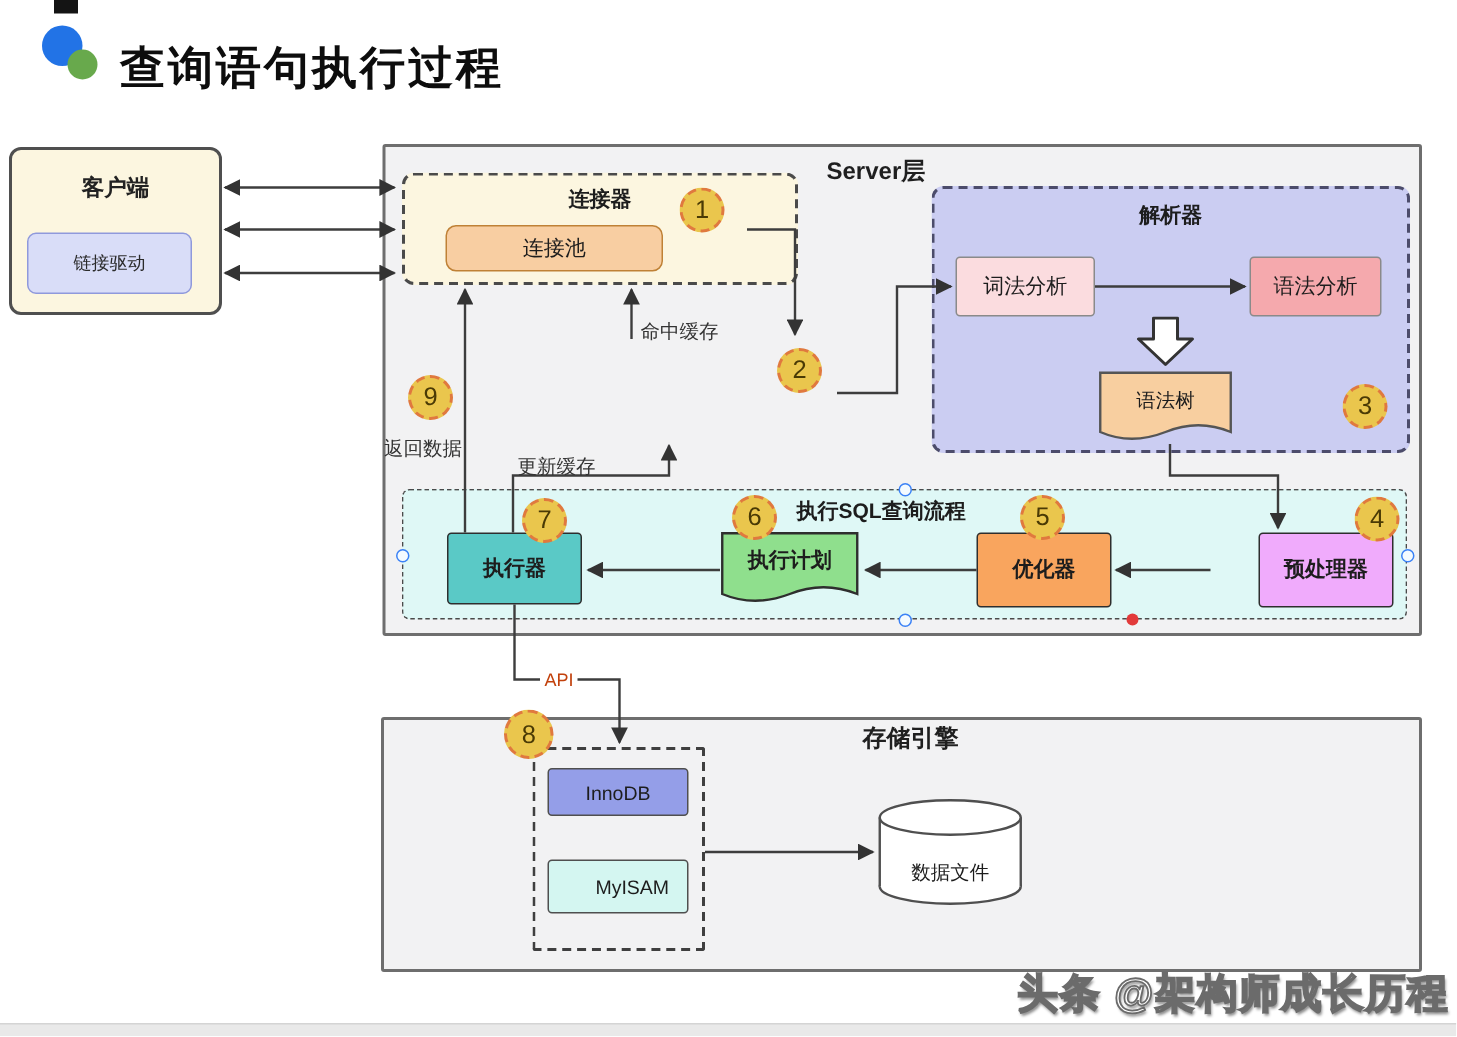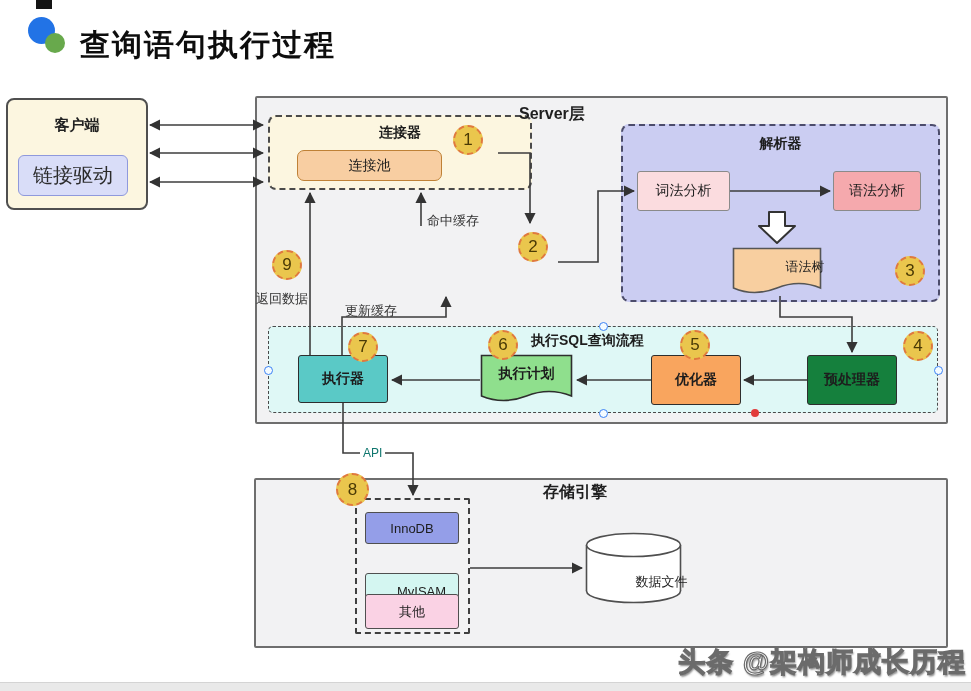--- a/index.html
+++ b/index.html
@@ -6,55 +6,55 @@
   #canvas{position:relative;width:971px;height:691px;background:#ffffff;overflow:hidden;
           font-family:"Liberation Sans","DejaVu Sans",sans-serif;color:#222;}
   .abs{position:absolute;box-sizing:border-box;}
   
   .page-title{font-size:30px;font-weight:900;letter-spacing:2px;color:#0d0d0d;}
   .logo-blue{width:27px;height:27px;border-radius:50%;background:#2273e6;}
   .logo-green{width:20px;height:20px;border-radius:50%;background:#68a94c;}
   .topmark{background:#141414;}
   
   .gray-box{background:#f2f2f3;border:2px solid #6e6e6e;border-radius:2px;z-index:1;}
-  .zone-label{font-size:16px;font-weight:bold;color:#1f1f1f;z-index:6;}
+  .zone-label{font-size:16px;font-weight:bold;color:#1f1f1f;z-index:6;margin-left:32px;}
   
   .client-box{background:#fcf6e0;border:2px solid #4f4f4f;border-radius:8px;z-index:2;}
   .client-title{font-size:15px;font-weight:bold;text-align:center;}
   .driver-box{background:#d9ddf8;border:1.5px solid #8f99dc;border-radius:6px;
-              display:flex;align-items:center;justify-content:center;font-size:20px;color:#2b2b2b;z-index:3;}
+              display:flex;align-items:center;justify-content:center;font-size:12px;color:#2b2b2b;z-index:3;}
   
   .dash-box{border:2px dashed #4a4a4a;border-radius:8px;z-index:2;}
   .connector-box{background:#fcf6e0;}
   .qc-box{background:#fad9eb;border-radius:5px;display:flex;align-items:center;justify-content:center;}
   .parser-box{background:#cbcdf2;border-color:#4c4c6b;}
   .strip-box{background:#dff8f6;border-width:1.5px;border-radius:5px;}
   .inner-dash{border:2px dashed #3f3f3f;border-radius:2px;background:transparent;}
   .box-head{font-size:14px;font-weight:bold;text-align:center;color:#1d1d1d;}
   
   .node{display:flex;align-items:center;justify-content:center;font-size:14px;color:#1d1d1d;z-index:3;border-radius:3px;}
   .pool{background:#f8cea2;border:1.5px solid #bf8136;border-radius:7px;}
   .lex{background:#fbdcdf;border:1.5px solid #8a8a8a;}
   .syn{background:#f5a9ad;border:1.5px solid #8a8a8a;}
   .exec{background:#5ac9c6;border:1.5px solid #2e2e2e;font-weight:bold;}
   .opt{background:#f9a55e;border:1.5px solid #2e2e2e;font-weight:bold;}
-  .pre{background:#15803d;border:1.5px solid #2e2e2e;font-weight:bold;}
+  .pre{background:#f0abfc;border:1.5px solid #2e2e2e;font-weight:bold;margin-left:32px;}
   .eng-innodb{background:#949ee8;border:1.5px solid #4f4f4f;font-size:13px;}
   .eng-myisam{background:#d4f6f1;border:1.5px solid #4f4f4f;font-size:13px;}
   .eng-other{background:#fad2e4;border:1.5px solid #4f4f4f;font-size:13px;}
   .doc-shape{z-index:3;}
   .doc-label{position:absolute;left:0;top:0;width:100%;height:78%;display:flex;align-items:center;justify-content:center;
              font-size:14px;font-weight:bold;color:#1d1d1d;}
-  .doc-label.thin{font-weight:normal;font-size:13px;padding-left:28px;}
+  .doc-label.thin{font-weight:normal;font-size:13px;}
   
   .badge{width:30px;height:30px;border-radius:50%;background:#eac64d;border:2.5px dashed #e0793e;
          display:flex;align-items:center;justify-content:center;font-size:17px;color:#4a3a05;z-index:7;}
   
   .flow-label{font-size:13px;color:#333;z-index:6;text-align:center;}
-  .api-label{font-size:12px;color:#0f766e;background:#ffffff;padding:0 3px;z-index:6;}
+  .api-label{font-size:12px;color:#c2410c;background:#ffffff;padding:0 3px;z-index:6;}
   
   .handle{width:9px;height:9px;border-radius:50%;background:#f4fbff;border:1.5px solid #3b82f6;z-index:8;}
   .reddot{width:8px;height:8px;border-radius:50%;background:#e23a3a;z-index:8;}
   
   .watermark{font-size:27px;font-weight:bold;color:#ffffff;-webkit-text-stroke:1.2px #6b6b6b;
              text-shadow:1px 2px 2px #8a8a8a;letter-spacing:1px;z-index:9;white-space:nowrap;}
   .bottom-strip{background:#e9e9e9;border-top:1px solid #d4d4d4;z-index:1;}
   svg.overlay{position:absolute;left:0;top:0;z-index:5;pointer-events:none;}
 </style>
 </head>
@@ -153,23 +153,20 @@
   <div class="abs gray-box" style="left:254px;top:478px;width:694px;height:170px;"></div>
   <div class="abs zone-label" style="left:543px;top:482px;">存储引擎</div>
   <div class="abs badge" style="left:336px;top:473px;width:33px;height:33px;">8</div>
 
   <div class="abs inner-dash" style="left:355px;top:498px;width:115px;height:136px;z-index:2;"></div>
   <div class="abs node eng-innodb" style="left:365px;top:512px;width:94px;height:32px;">
     <span>InnoDB</span>
   </div>
   <div class="abs node eng-myisam" style="left:365px;top:573px;width:94px;height:36px;padding-left:19px;">
     <span>MyISAM</span>
-  </div>
-  <div class="abs node eng-other" style="left:365px;top:594px;width:94px;height:35px;">
-    <span>其他</span>
   </div>
 
   <div class="abs doc-shape" style="left:585px;top:532px;width:97px;height:72px;">
     <svg width="97" height="72" viewBox="0 0 97 72">
       <ellipse cx="48.5" cy="59" rx="47" ry="11.5" fill="#ffffff" stroke="#4f4f4f" stroke-width="1.6"></ellipse>
       <rect x="1.5" y="13" width="94" height="46" fill="#ffffff"></rect>
       <line x1="1.5" y1="13" x2="1.5" y2="59" stroke="#4f4f4f" stroke-width="1.6"></line>
       <line x1="95.5" y1="13" x2="95.5" y2="59" stroke="#4f4f4f" stroke-width="1.6"></line>
       <ellipse cx="48.5" cy="13" rx="47" ry="11.5" fill="#ffffff" stroke="#4f4f4f" stroke-width="1.6"></ellipse>
     </svg>

